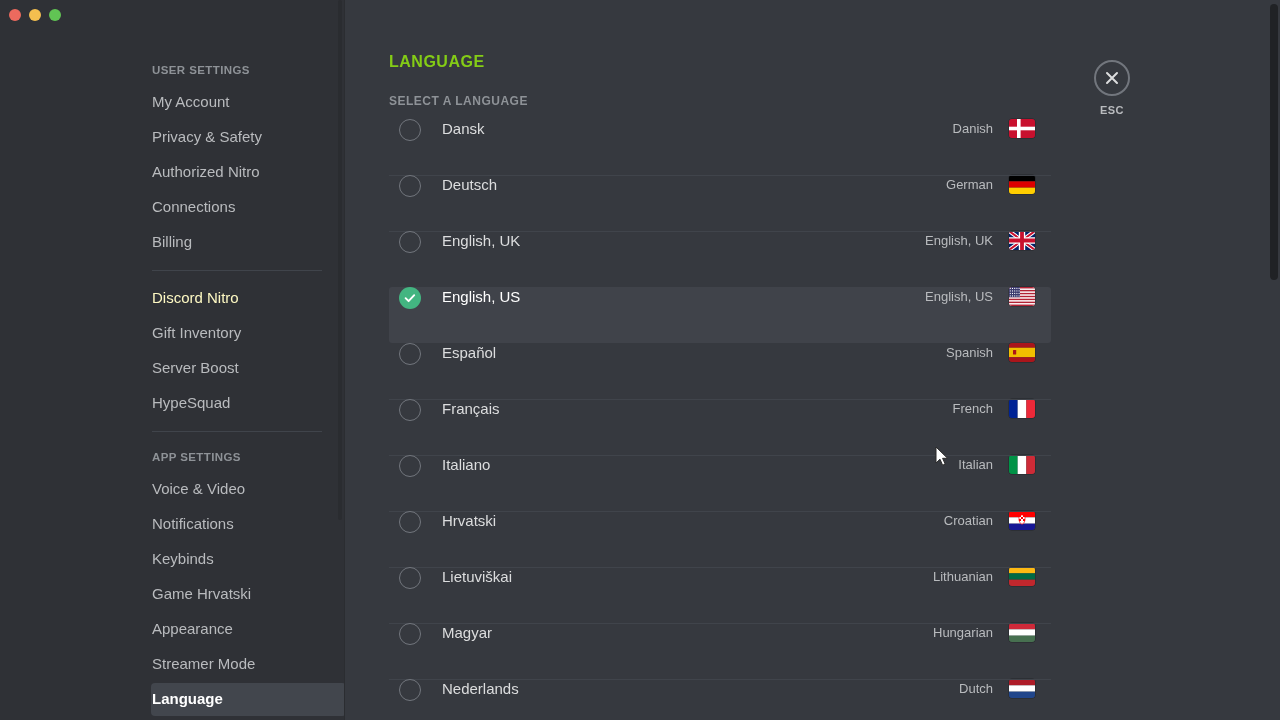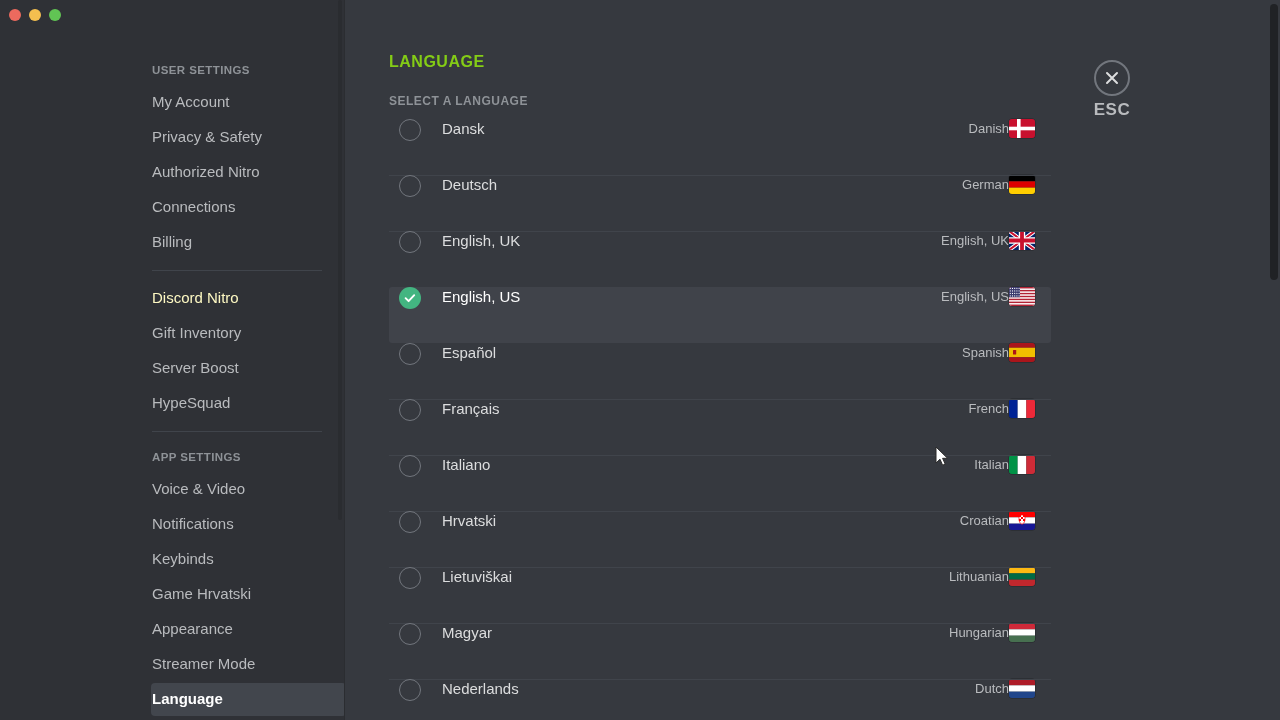--- a/index.html
+++ b/index.html
@@ -162,21 +162,21 @@
     color: #dcddde;
     margin-left: 21px;
     line-height: 20px;
   }
   .lang-row.selected .lang-native { color: #ffffff; }
 
   .lang-right {
     margin-left: auto;
     display: flex;
     align-items: center;
-    gap: 0;
+    gap: 16px;
   }
   .lang-english {
     font-size: 13px;
     color: #b9bbbe;
     line-height: 17px;
   }
   .flag {
     width: 26px; height: 19px;
     border-radius: 3px;
     overflow: hidden;
@@ -198,21 +198,21 @@
   .esc-circle {
     width: 36px; height: 36px;
     border: 2px solid #72767d;
     border-radius: 50%;
     margin: 0 auto;
     display: flex;
     align-items: center;
     justify-content: center;
   }
   .esc-label {
-    font-size: 17px;
+    font-size: 11px;
     font-weight: bold;
     color: #b9bbbe;
     letter-spacing: 0.5px;
     margin-top: 7px;
     line-height: 14px;
   }
 
   
   .main-scrollbar-track {
     position: absolute;

